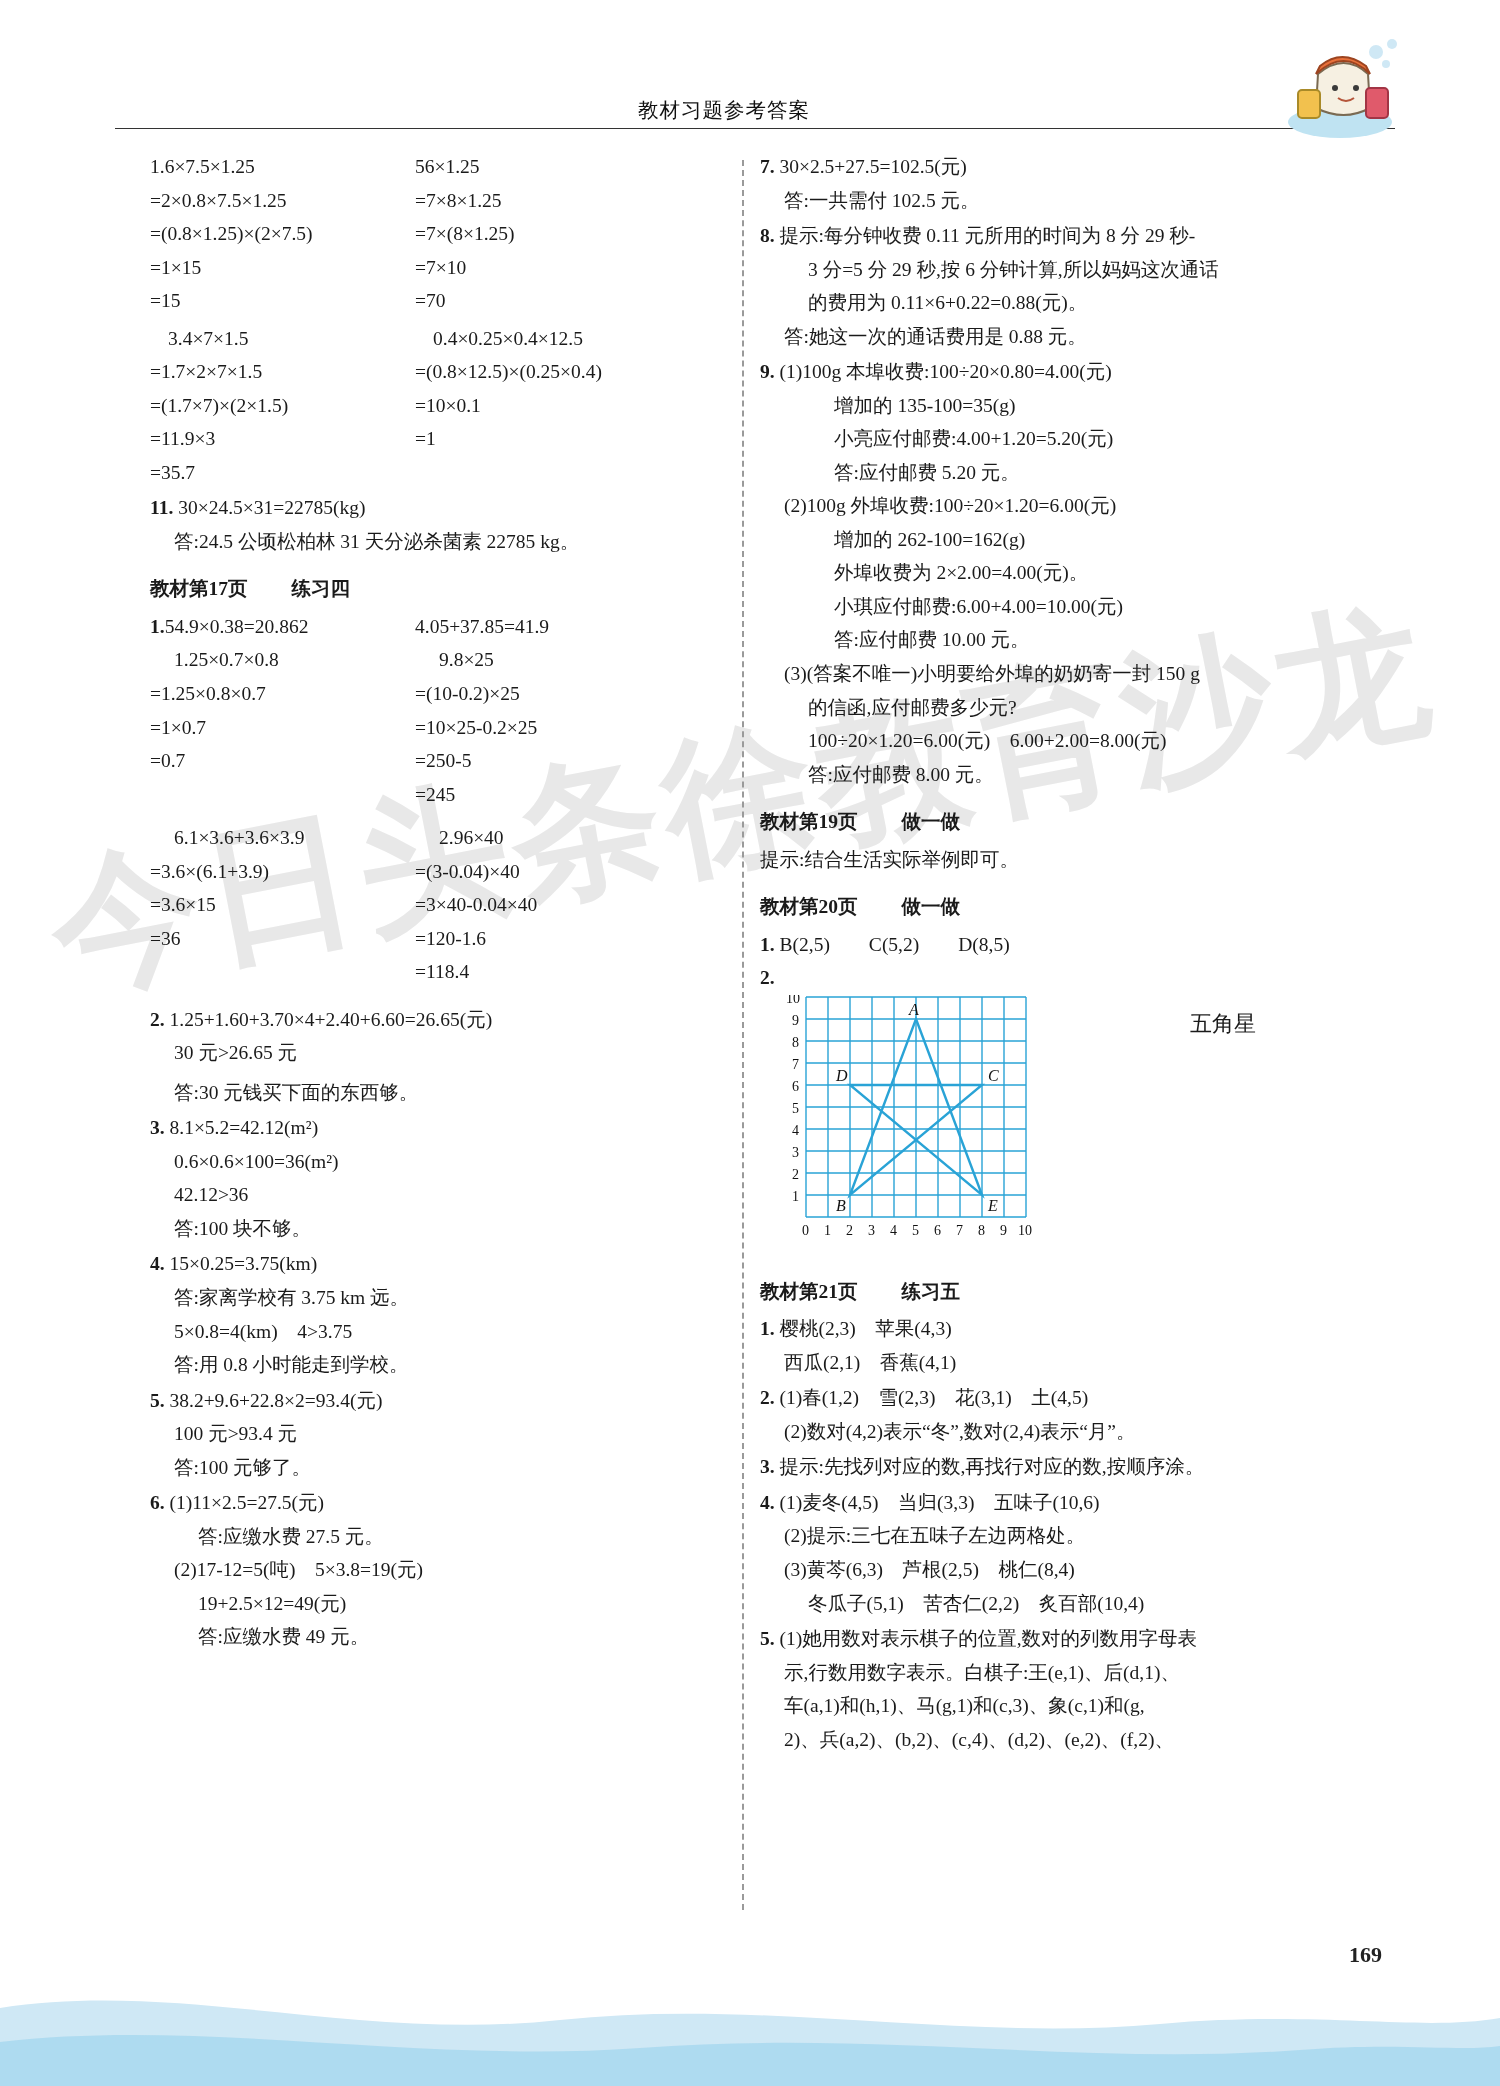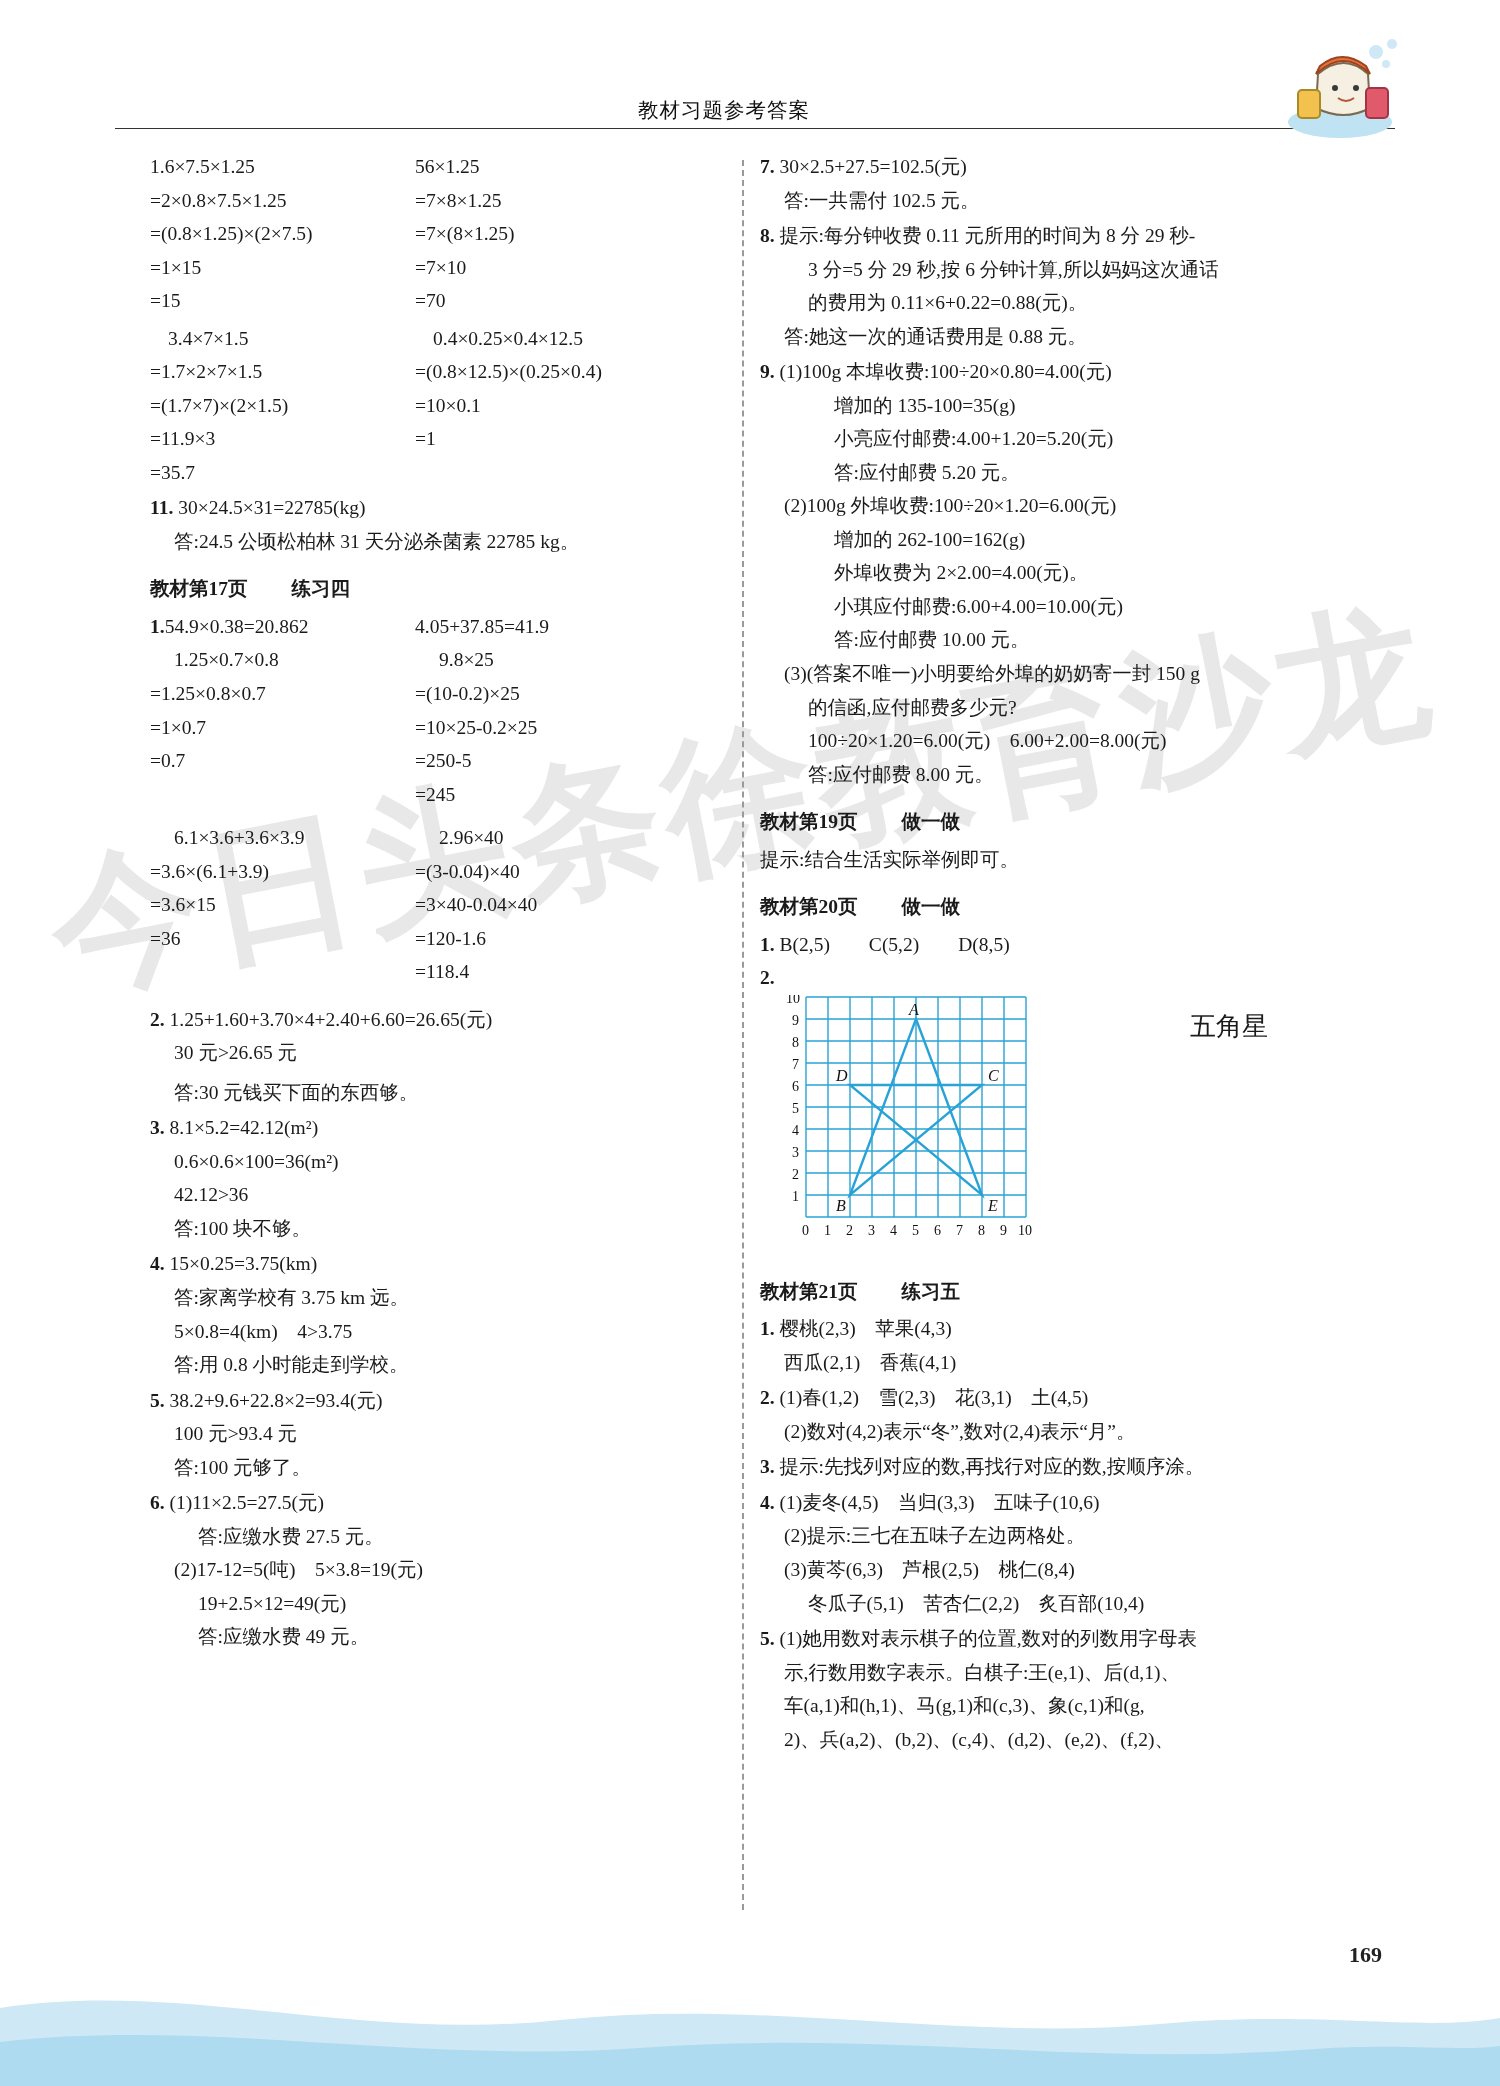--- a/index.html
+++ b/index.html
@@ -56,21 +56,21 @@
   .indent2{padding-left:48px;}
   .indent3{padding-left:74px;}
   .num{font-weight:bold;}
   .blk{margin-top:2px;}
   .gap{height:12px;}
   .gap-s{height:6px;}
   .sec-head{font-weight:bold;margin-top:14px;margin-bottom:4px;}
   .sec-head .sp{display:inline-block;width:44px;}
   
   .figure-wrap{position:relative;margin-top:6px;height:260px;}
-  .star-label{position:absolute;left:430px;top:4px;font-size:26px;}
+  .star-label{position:absolute;left:430px;top:4px;font-size:22px;}
   
   .footer-num{
     position:absolute;right:118px;bottom:118px;
     font-size:22px;font-weight:bold;color:#222;
   }
   .wave{
     position:absolute;left:0;right:0;bottom:0;height:140px;
     z-index:0;
   }
 </style>

